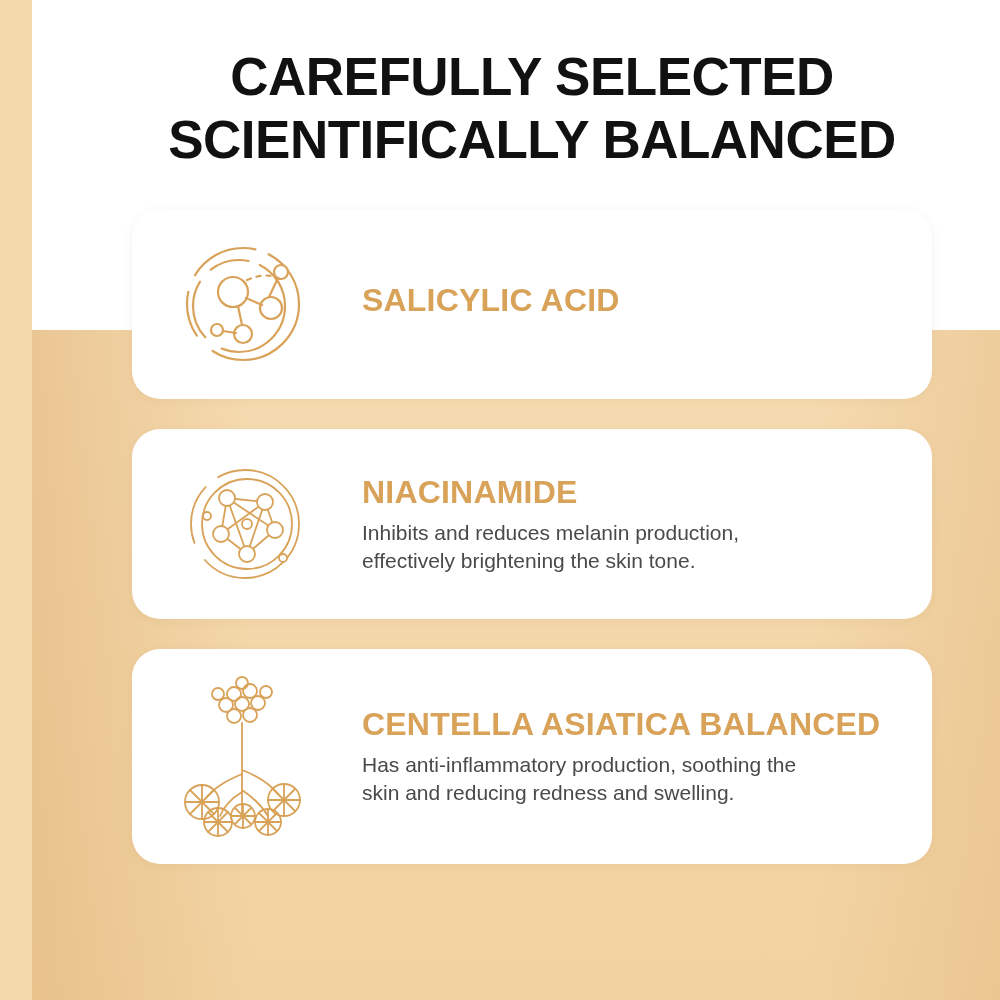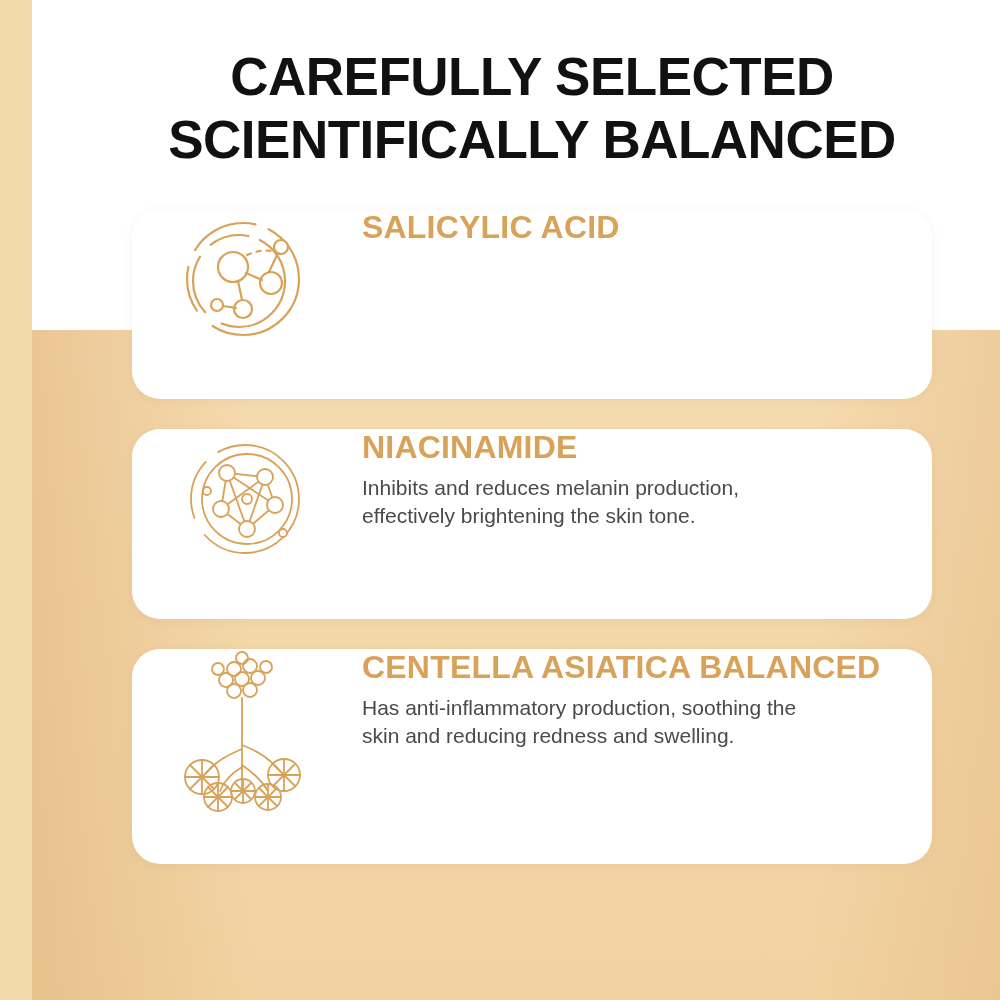--- a/index.html
+++ b/index.html
@@ -50,21 +50,21 @@
     margin-top: 38px;
     padding: 0 100px;
     display: flex;
     flex-direction: column;
     gap: 30px;
   }
   .card {
     background: #ffffff;
     border-radius: 28px;
     display: flex;
-    align-items: flex-start;
+    align-items: center;
     box-shadow: 0 2px 10px rgba(150, 110, 60, 0.08);
   }
   .card-1 { height: 190px; }
   .card-2 { height: 190px; }
   .card-3 { height: 215px; }
   .icon-wrap {
     width: 230px;
     min-width: 230px;
     display: flex;
     align-items: center;

